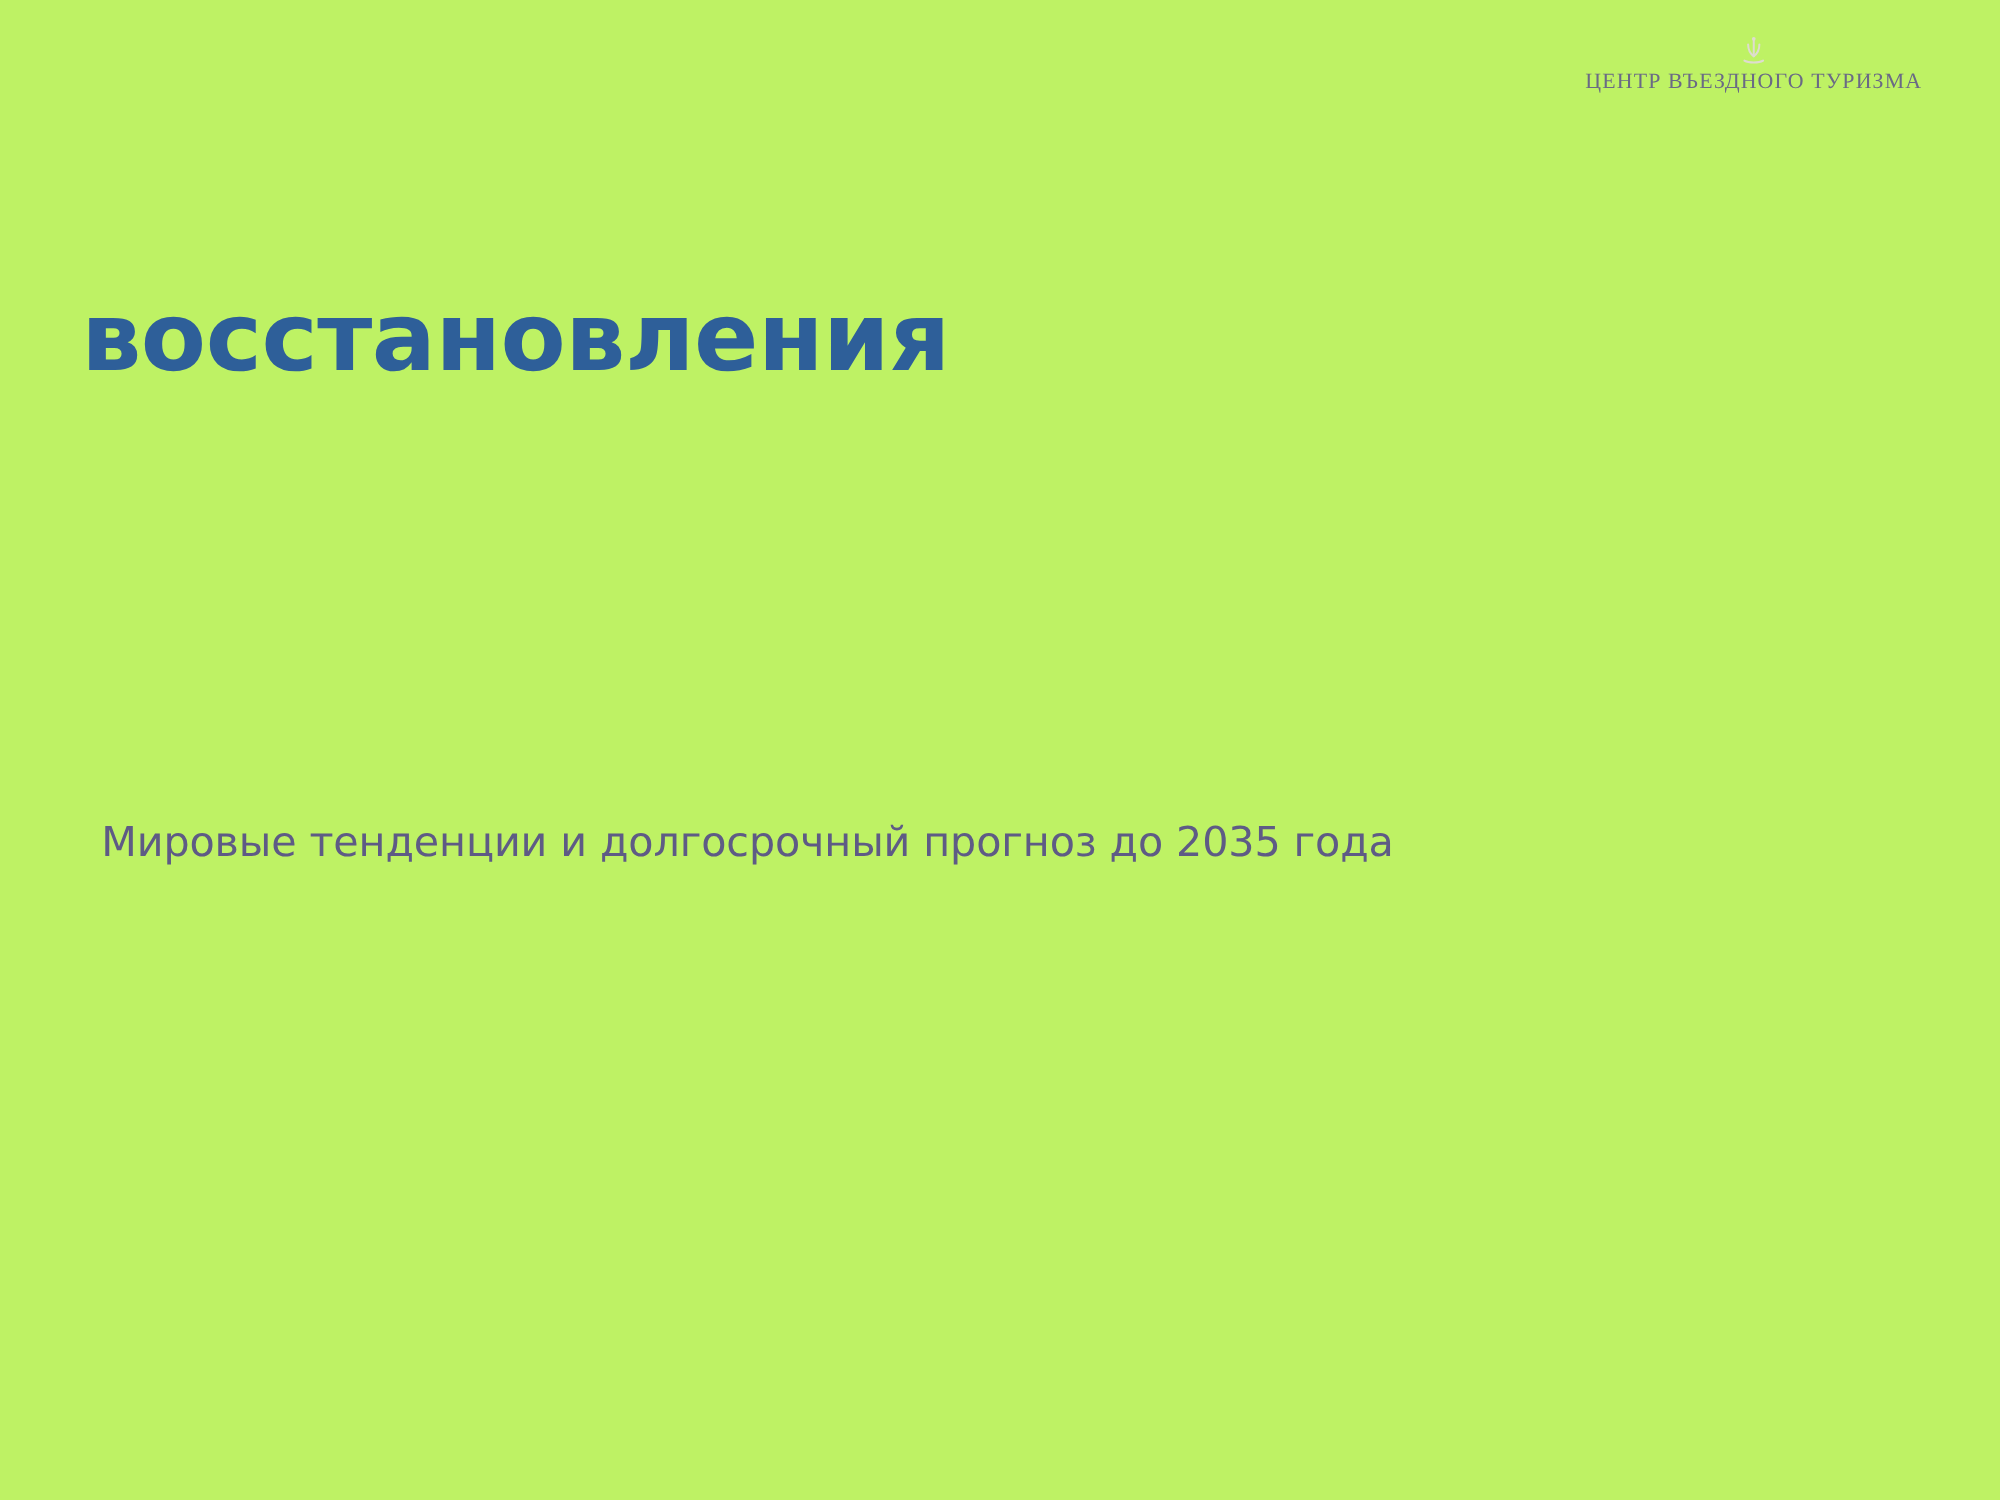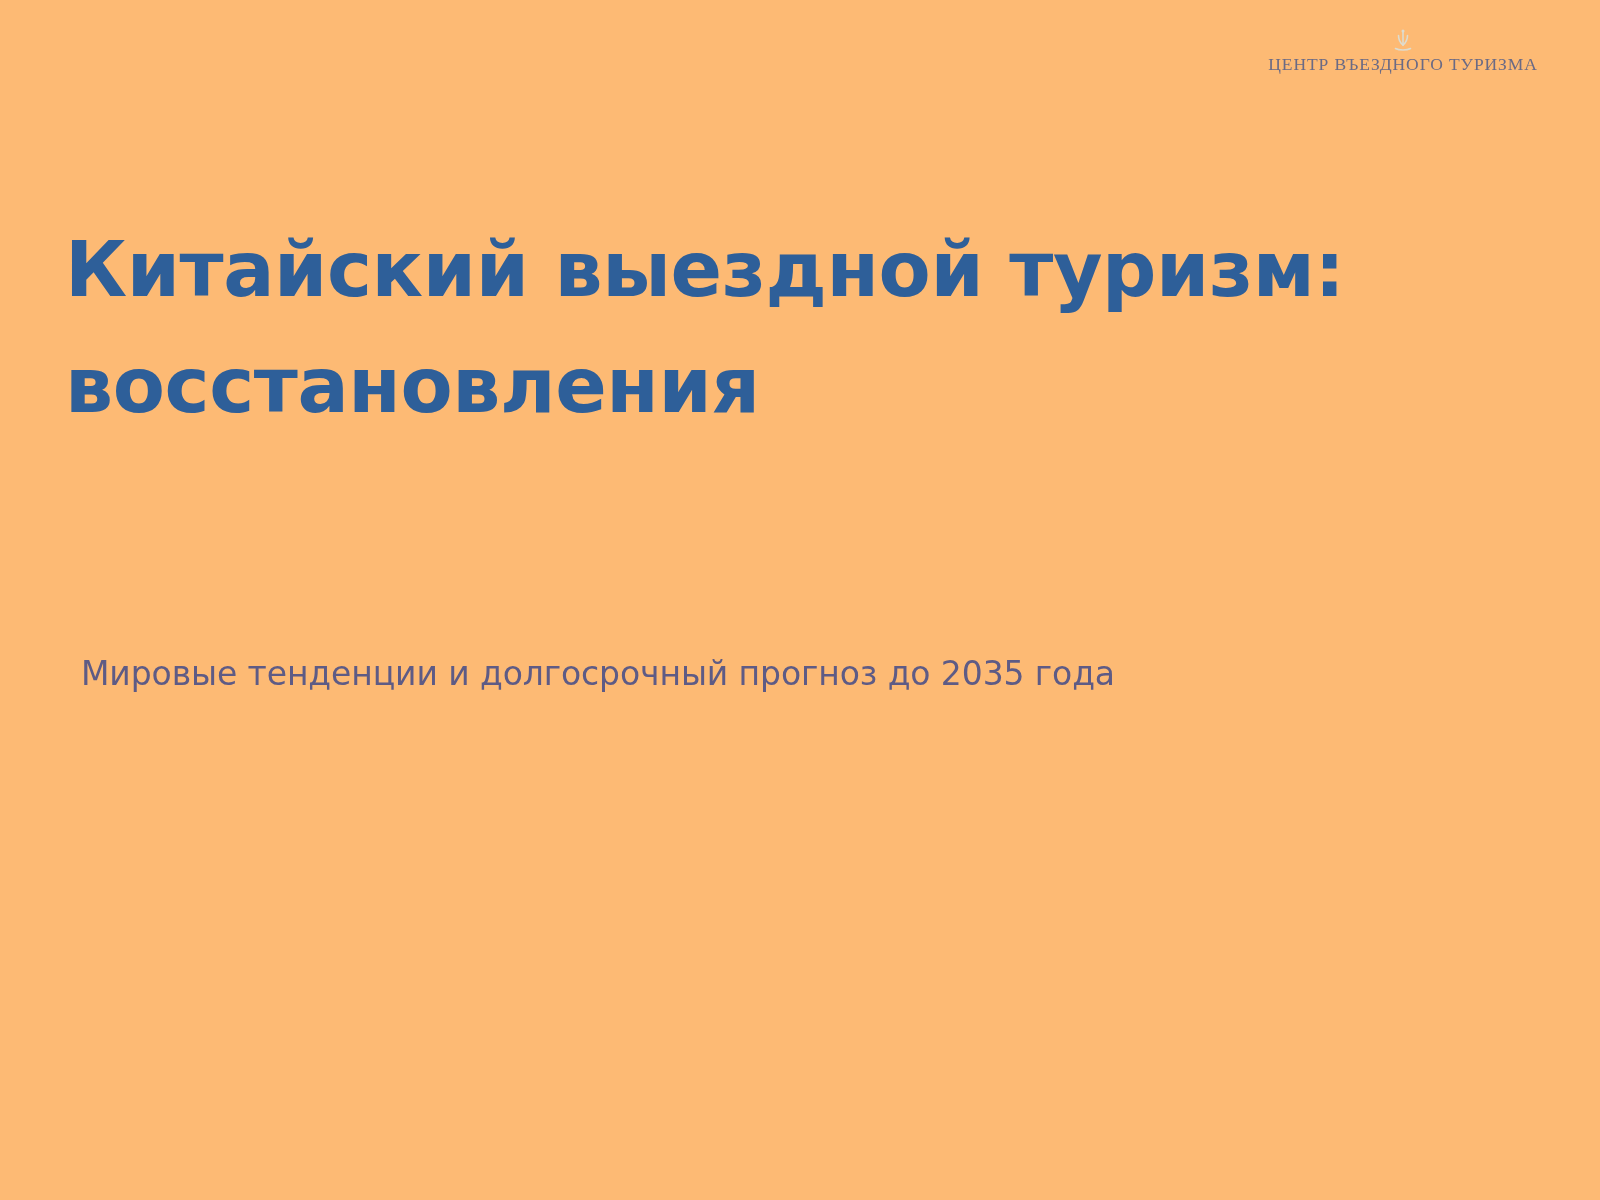--- a/index.html
+++ b/index.html
@@ -12,21 +12,21 @@
     background: #F4F4F2;
     font-family: "DejaVu Sans", sans-serif;
     overflow: hidden;
     position: relative;
   }
 
   .slide {
     position: relative;
     width: 1600px;
     height: 1200px;
-    background: #fdba74;
+    background: #bef264;
   }
 
   
   .logo {
     position: absolute;
     top: 28px;
     right: 62px;
     display: flex;
     flex-direction: column;
     align-items: center;
@@ -96,20 +96,19 @@
         <path d="M21.5 7.5 C21.5 12, 19.5 15, 17 17"></path>
         <path d="M9.5 20.5 C13 22.5, 21 22.5, 24.5 20.5"></path>
       </g>
       <circle cx="17" cy="3" r="1.5" fill="#DEDCCF"></circle>
     </svg>
     <div class="logo-text">ЦЕНТР  ВЪЕЗДНОГО ТУРИЗМА</div>
   </div>
 
   <div class="title-block">
     <h1 class="title">
-      <span class="title-line">Китайский выездной туризм:</span>
       <span class="title-line">восстановления</span>
     </h1>
   </div>
 
   <p class="subtitle">Мировые тенденции и долгосрочный прогноз до 2035 года</p>
 
 </div>
 
 </body></html>

